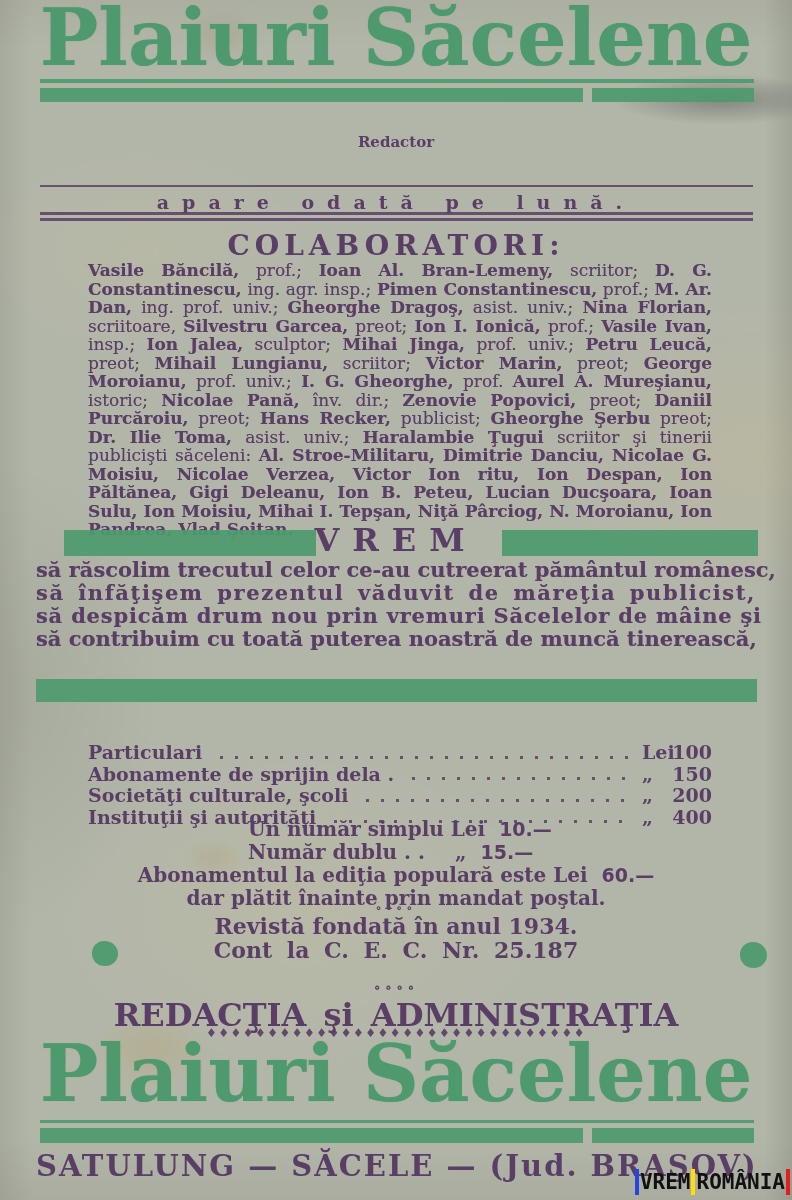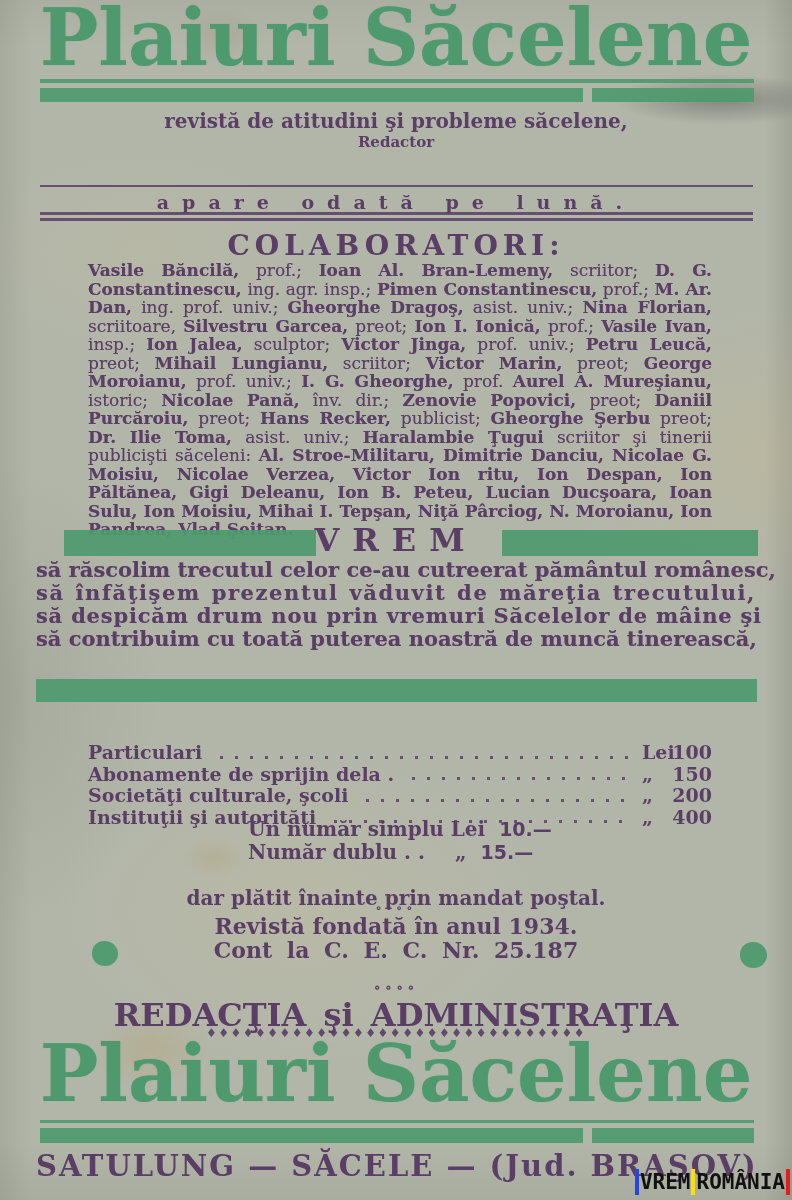--- a/index.html
+++ b/index.html
@@ -104,21 +104,20 @@
 </style>
 </head>
 <body>
 
 <div class="page">
 
   <div class="abs ctr masthead" style="top:-2px;">Plaiuri Săcelene</div>
   <div class="abs rule-green-thin" style="top:79px;left:40px;width:714px;height:4px;"></div>
   <div class="abs rule-green-thick" style="top:88px;left:40px;width:714px;height:14px;"></div>
 
-  <div class="abs ctr subtitle" style="top:109px;">revistă de atitudini şi probleme săcelene,</div>
   <div class="abs ctr redactor-label" style="top:133px;">Redactor</div>
   <div class="abs rule-purple" style="top:185px;left:40px;width:713px;height:2px;"></div>
   <div class="abs ctr frequency" style="top:191px;">apare odată pe lună.</div>
   <div class="abs rule-double" style="top:212px;left:40px;width:713px;height:3px;"></div>
 
   <div class="abs ctr colab-heading" style="top:229px;">COLABORATORI:</div>
   <div class="abs colab-par" style="top:261px;">
     
   
       <span class="seg-b">Vasile Băncilă,</span>
@@ -158,21 +157,21 @@
       <span> prof.; </span>
     
       <span class="seg-b">Vasile Ivan,</span>
     
       <span> insp.; </span>
     
       <span class="seg-b">Ion Jalea,</span>
     
       <span> sculptor; </span>
     
-      <span class="seg-b">Victor Jinga,</span>
+      <span class="seg-b">Mihai Jinga,</span>
     
       <span> prof. univ.; </span>
     
       <span class="seg-b">Petru Leucă,</span>
     
       <span> preot; </span>
     
       <span class="seg-b">Mihail Lungianu,</span>
     
       <span> scriitor; </span>
@@ -222,21 +221,21 @@
       <span> scriitor şi tinerii publicişti săceleni: </span>
     
       <span class="seg-b">Al. Stroe-Militaru, Dimitrie Danciu, Nicolae G. Moisiu, Nicolae Verzea, Victor Ion ritu, Ion Despan, Ion Păltănea, Gigi Deleanu, Ion B. Peteu, Lucian Ducşoara, Ioan Sulu, Ion Moisiu, Mihai I. Tepşan, Niţă Pârciog, N. Moroianu, Ion Pandrea, Vlad Şeitan.</span>
     </div>
 
   <div class="abs vrem-bar" style="top:530px;left:64px;width:252px;"></div>
   <div class="abs ctr vrem-word" style="top:524px;">VREM</div>
   <div class="abs vrem-bar" style="top:530px;left:502px;width:256px;"></div>
 
   <div class="abs manifesto-line" style="top:558px;">să răscolim trecutul celor ce-au cutreerat pământul românesc,</div>
-  <div class="abs manifesto-line sp1" style="top:581px;">să înfăţişem prezentul văduvit de măreţia trecutului,</div>
+  <div class="abs manifesto-line sp1" style="top:581px;">să înfăţişem prezentul văduvit de măreţia publicist,</div>
   <div class="abs manifesto-line sp2" style="top:604px;">să despicăm drum nou prin vremuri Săcelelor de mâine şi</div>
   <div class="abs manifesto-line" style="top:627px;">să contribuim cu toată puterea noastră de muncă tinerească,</div>
 
   <div class="abs rule-green-solid" style="top:679px;left:36px;width:721px;height:23px;"></div>
 
   <div class="abs ab-table" style="top:741px;">
 
       <div class="ab-row">
         <span class="ab-label">Particulari</span>
         <span class="ab-leader"></span>
@@ -264,20 +263,21 @@
         <span class="ab-cur">„</span>
         <span class="ab-price">400</span>
       </div>
     </div>
 
   <div class="abs issue-block">
     <div><span>Un număr simplu Lei</span><span class="gap1"></span><span class="issue-val">10.—</span></div>
     <div><span>Număr dublu . .</span><span class="gap2"></span><span>„</span><span class="gap1"></span><span class="issue-val">15.—</span></div>
   </div>
 
+  <div class="abs ctr popular" style="top:863px;"><span>Abonamentul la ediţia populară este Lei</span><span class="gap1"></span><span class="issue-val">60.—</span></div>
   <div class="abs ctr popular" style="top:886px;">dar plătit înainte prin mandat poştal.</div>
 
   <div class="abs ctr circles" style="top:901px;">∘∘∘∘</div>
 
   <div class="abs ctr founded" style="top:913px;">Revistă fondată în anul 1934.</div>
   <div class="abs ctr account" style="top:937px;">Cont la C. E. C. Nr. 25.187</div>
 
   <div class="abs green-dot" style="top:941px;left:92px;width:26px;height:25px;"></div>
   <div class="abs green-dot" style="top:942px;left:740px;width:27px;height:26px;"></div>
 

